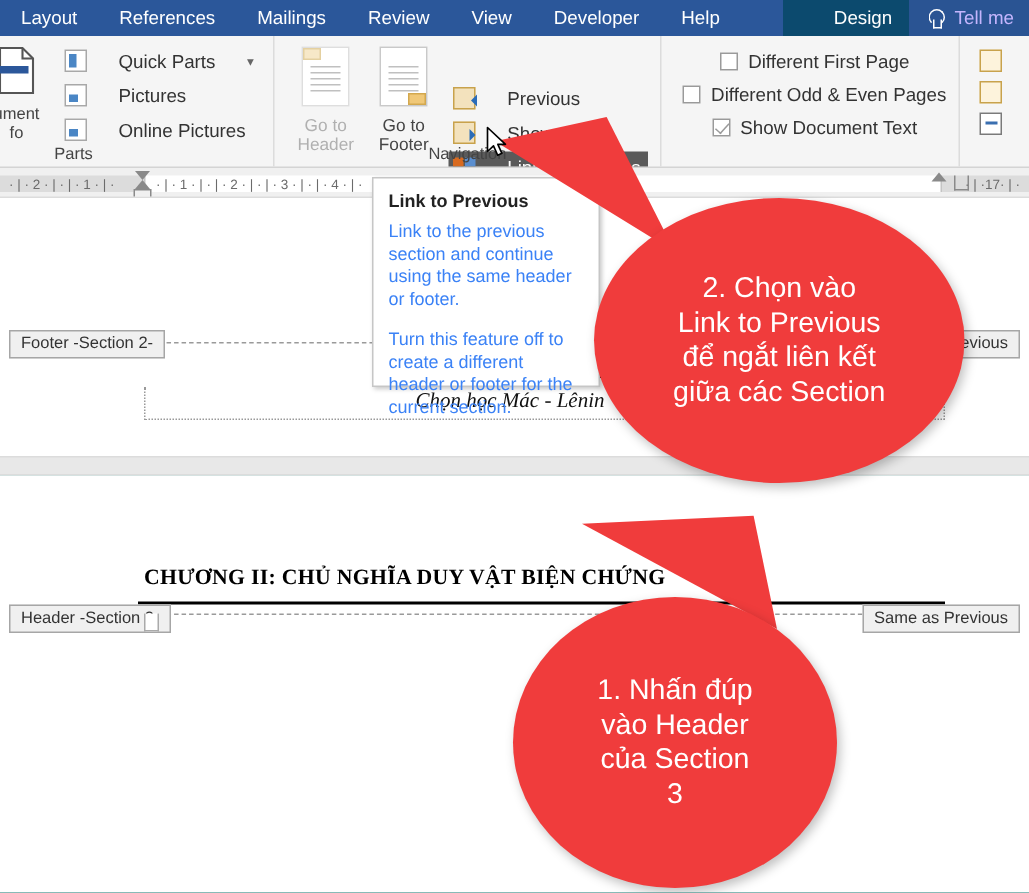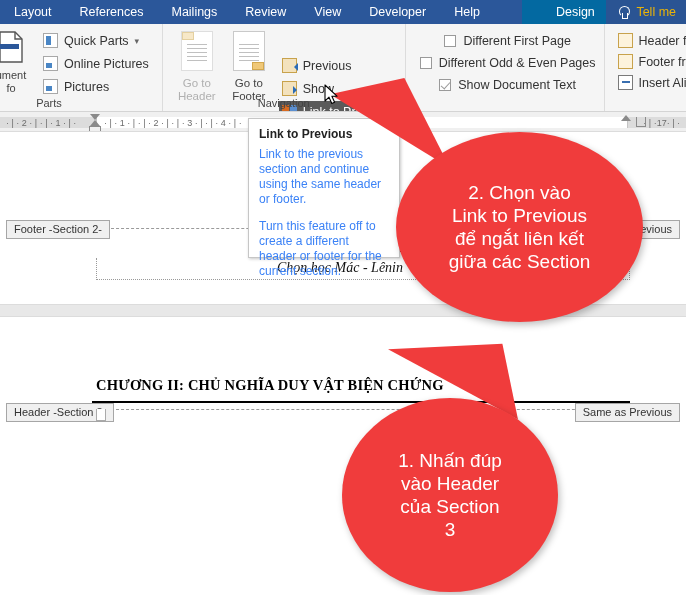--- a/index.html
+++ b/index.html
@@ -22,39 +22,39 @@
   }
   .tab {
     color: #ffffff;
     font-size: 12.5px;
     padding: 0 14px;
     height: 24px;
     line-height: 24px;
     cursor: default;
   }
   .tab.active {
-    background: #0369a1;
+    background: #0c4a6e;
     color: #ffffff;
   }
   .tab-design {
     margin-left: 28px;
     background: #3a69ad;
     padding: 0 34px;
     color: #ffffff;
   }
   .tellme {
     position: absolute;
     right: 0; top: 0;
     height: 24px;
     display: flex;
     align-items: center;
     gap: 7px;
     background: #2a5493;
     padding: 0 10px 0 12px;
-    color: #eab308;
+    color: #c4b5fd;
     font-size: 12.5px;
   }
   .bulb { width: 11px; height: 13px; position: relative; display:inline-block;}
   .bulb:before {
     content: ""; position: absolute; left: 1px; top: 0;
     width: 9px; height: 9px; border: 1.3px solid #fff; border-radius: 50%;
     border-bottom-color: transparent;
   }
   .bulb:after {
     content: ""; position: absolute; left: 3.5px; top: 7px;
@@ -92,21 +92,21 @@
     display: flex; flex-direction: column; align-items: center;
     padding-top: 3px;
     font-size: 11.5px; color: #444; line-height: 13px;
     text-align: center;
   }
   .bigbtn.disabled { color: #b0b0b0; }
   .bigbtn .glyph { margin-bottom: 3px; }
 
   .smallcol { display: flex; flex-direction: column; gap: 2px; padding-top: 2px; }
   .smallbtn {
-    display: flex; align-items: center; gap: 6px;
+    display: flex; align-items: center; gap: 21px;
     font-size: 12.5px; color: #333;
     padding: 2px 5px 2px 3px;
     height: 21px;
     white-space: nowrap;
   }
   .smallbtn.hl { background: #5a5a5a; color: #ffffff; }
 
   .chk { display: flex; align-items: center; gap: 7px; font-size: 12.5px; color: #333; height: 22px; white-space: nowrap;}
   .box {
     width: 12px; height: 12px; border: 1px solid #9a9a9a; background: #fff;
@@ -296,25 +296,25 @@
 fo</span>
       </div>
       <div class="smallcol" style="margin-left:6px;">
         <div class="smallbtn">
           <span class="ic ic-qp"></span>
           <span>Quick Parts</span>
           <span style="font-size:9px;color:#666;">▾</span>
         </div>
         <div class="smallbtn">
           <span class="ic ic-pic"></span>
-          <span>Online Pictures</span>
+          <span>Pictures</span>
         </div>
         <div class="smallbtn">
           <span class="ic ic-pic"></span>
-          <span>Pictures</span>
+          <span>Online Pictures</span>
         </div>
       </div>
     </div>
     <div class="group-label" style="left:14px;right:auto;width:70px;">Parts</div>
   </div>
 
   <div class="group">
     <div class="group-body">
       <div class="bigbtn disabled">
         <span class="glyph">

